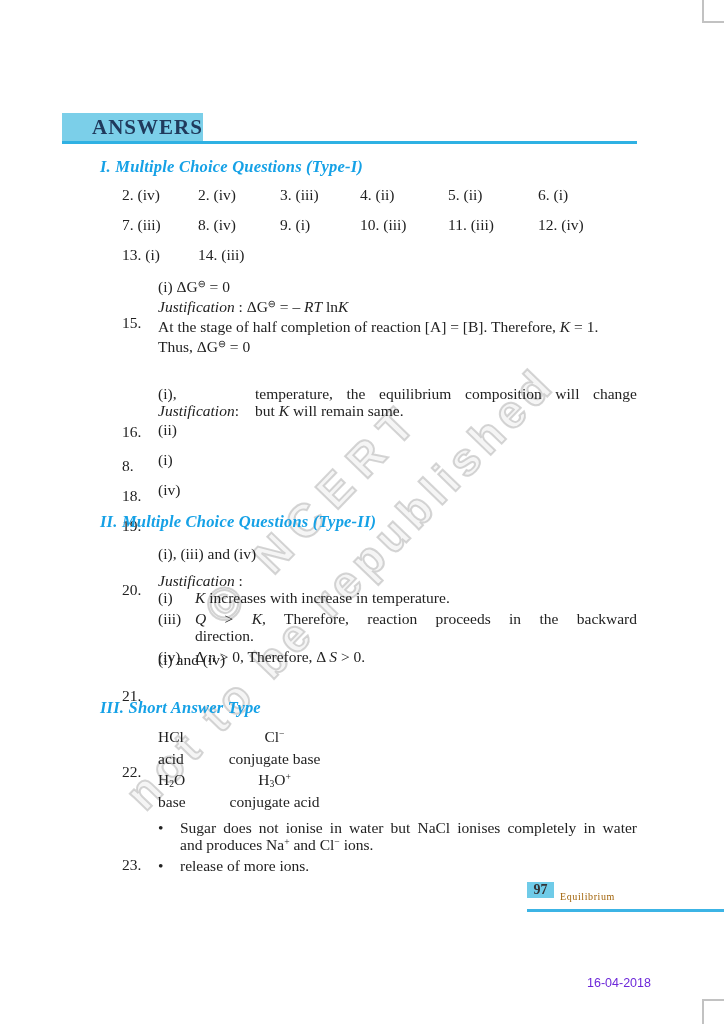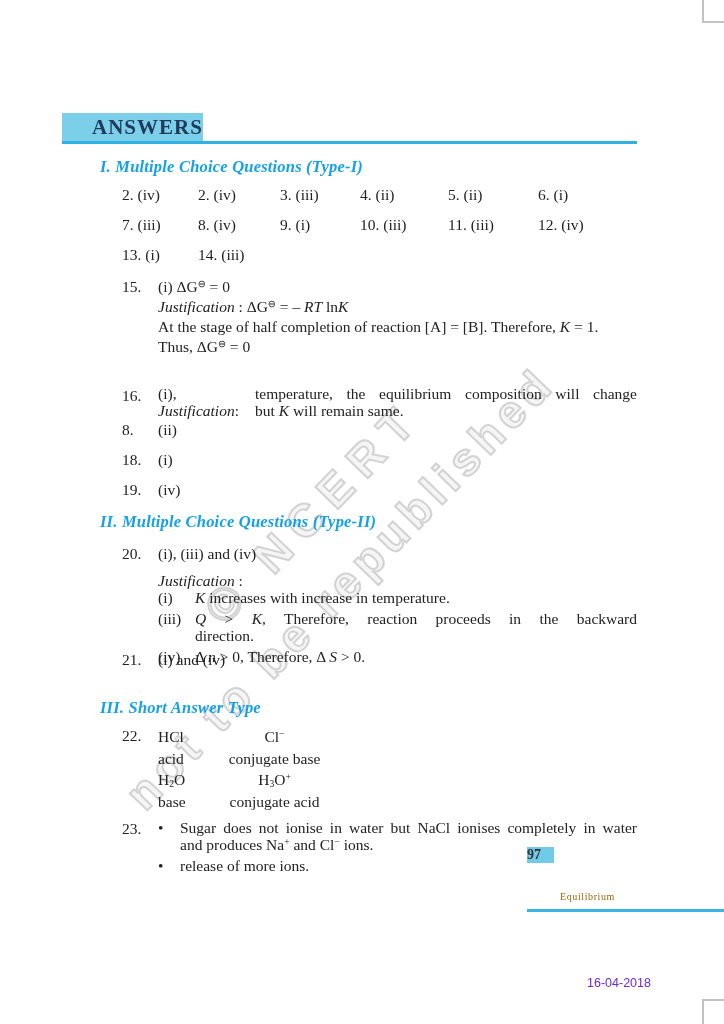--- a/index.html
+++ b/index.html
@@ -37,21 +37,21 @@
   }
   .h1{top:157px;} .h2{top:512px;} .h3{top:698px;}
   
   .mcq-grid{
     left:122px;top:185px;width:515px;z-index:1;
     display:grid;grid-template-columns:76px 82px 80px 88px 90px 1fr;
     row-gap:10px;line-height:20px;
   }
   
   .item{left:122px;width:515px;display:flex;z-index:1;line-height:20px;}
-  .item .num{width:36px;flex:none;}
+  .item .num{width:36px;flex:none;margin-top:36px;}
   .item .body{flex:1;}
   .ln{line-height:20px;}
   .tight .ln{line-height:16.5px;}
   .jl{text-align:justify;text-align-last:justify;}
   .q16-row{display:flex;}
   .q16-row .lbl{width:97px;flex:none;line-height:16.5px;}
   .q16-row .txt{width:382px;flex:none;}
   .just-row{display:flex;margin-top:8px;flex-direction:column;}
   .just-row .jlabel{width:92px;flex:none;line-height:17px;}
   .subs{flex:1;}
@@ -64,22 +64,22 @@
   .pair-row .c2{width:95px;flex:none;text-align:center;}
   .bullet{display:flex;}
   .bullet .dot{width:22px;flex:none;line-height:17px;}
   .bullet .blines{width:457px;flex:none;}
   .bullet .ln{line-height:17px;}
   .b2{margin-top:4px;}
   sup,sub{line-height:0;font-size:62%;}
   sup{vertical-align:0.55em;}
   sub{vertical-align:-0.25em;}
   
-  .pg-box{left:527px;top:847px;width:27px;height:16px;background:#6fcbe8;z-index:2;
-    font-weight:bold;font-size:14px;line-height:16px;color:#333336;}
+  .pg-box{left:527px;top:882px;width:27px;height:16px;background:#6fcbe8;z-index:2;
+    text-align:center;font-weight:bold;font-size:14px;line-height:16px;color:#333336;}
   .foot-rule{left:527px;top:909px;width:197px;height:3px;background:#3cb4e5;z-index:1;}
   .chapter{left:560px;top:891px;font-size:10px;color:#a16207;letter-spacing:0.6px;z-index:2;}
   .date{left:587px;top:976px;font-family:"Liberation Sans",sans-serif;font-size:12.5px;color:#6d28d9;z-index:1;}
 </style>
 </head>
 <body>
 
 <div class="wm wm-1">© NCERT</div>
 <div class="wm wm-2">not to be republished</div>
 

